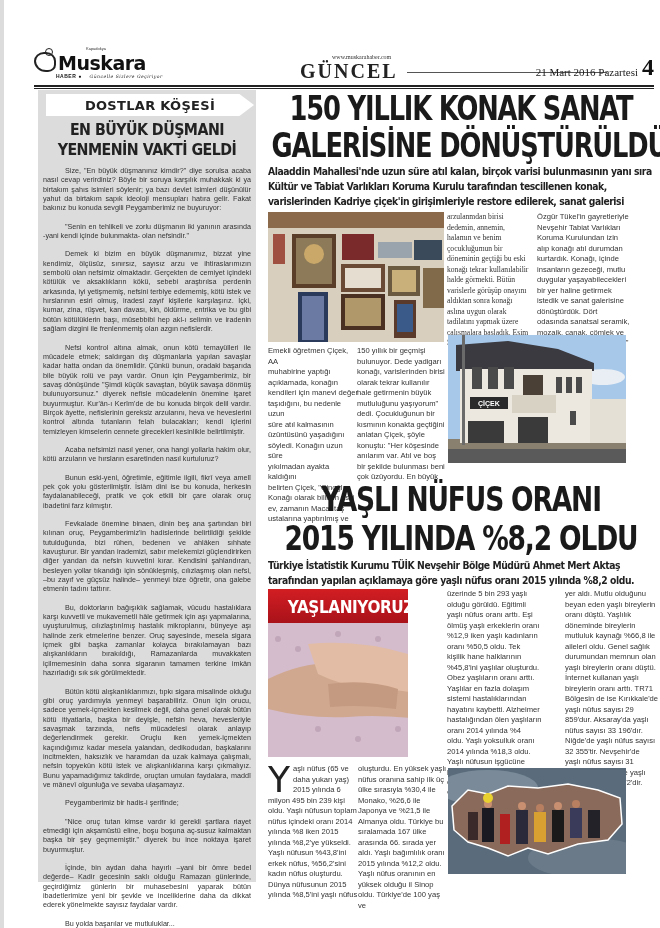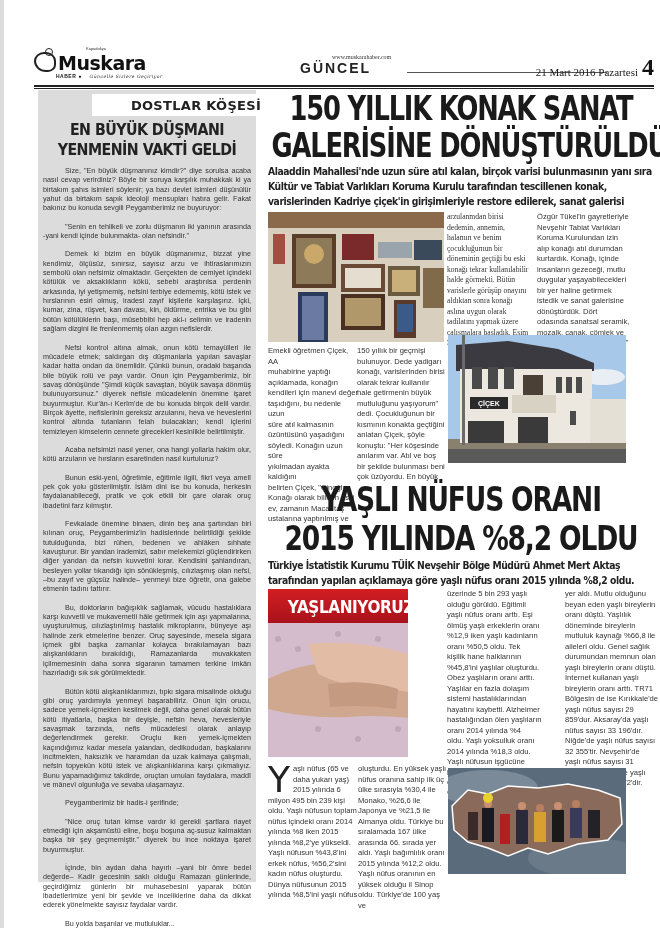--- a/index.html
+++ b/index.html
@@ -10,31 +10,31 @@
 
   
   .masthead { position: absolute; left: 34px; top: 50px; width: 620px; height: 34px; }
   .logo { position: absolute; left: 0; top: 2px; display: flex; align-items: flex-end; }
   .logo-icon { width: 22px; height: 20px; border: 2px solid #222; border-radius: 50% 50% 40% 60%; position: relative; margin-right: 2px; }
   .logo-icon::after { content: ""; position: absolute; left: 9px; top: -6px; width: 6px; height: 6px; border: 1.5px solid #222; border-radius: 50%; }
   .logo-text { font-family: "DejaVu Sans", sans-serif; font-weight: bold; font-size: 19px; letter-spacing: -0.5px; color: #111; line-height: 18px; }
   .logo-small-top { position: absolute; left: 52px; top: -6px; font-size: 4px; color: #333; }
   .logo-sub { position: absolute; left: 22px; top: 21px; font-size: 5px; font-weight: bold; letter-spacing: 0.5px; color: #111; white-space: nowrap; }
   .logo-sub i { font-weight: normal; font-family: "DejaVu Serif", serif; font-size: 4.5px; margin-left: 6px; }
-  .guncel { position: absolute; left: 266px; top: 10px; font-family: Liberation Sans, sans-serif; font-weight: bold; font-size: 14px; letter-spacing: 2px; color: #222; }
+  .guncel { position: absolute; left: 266px; top: 10px; font-family: Liberation Serif, serif; font-weight: bold; font-size: 20px; letter-spacing: 2px; color: #222; }
   .guncel-url { position: absolute; left: 298px; top: 4px; font-family: "Liberation Serif", serif; font-size: 6px; color: #333; }
   .header-line-short { position: absolute; left: 373px; top: 22px; width: 200px; height: 1px; background: #555; }
   .header-date { position: absolute; right: 16px; top: 16px; font-family: "Liberation Serif", serif; font-size: 11px; color: #222; }
   .page-num { position: absolute; right: 0; top: 4px; font-family: "Liberation Serif", serif; font-weight: bold; font-size: 24px; color: #111; line-height: 26px; }
   .rule-a { position: absolute; left: 34px; top: 85px; width: 620px; height: 2px; background: #222; }
   .rule-b { position: absolute; left: 34px; top: 88px; width: 620px; height: 1px; background: #222; }
 
   
   .left-col { position: absolute; left: 38px; top: 90px; width: 218px; height: 792px; background: #dcdcdc; }
-  .kose-tab { position: absolute; left: 8px; top: 4px; width: 208px; height: 22px; background: #fff; clip-path: polygon(0 0, 93% 0, 100% 50%, 93% 100%, 0 100%); display: flex; align-items: center; justify-content: center; margin-left: 46px; }
+  .kose-tab { position: absolute; left: 8px; top: 4px; width: 208px; height: 22px; background: #fff; clip-path: polygon(0 0, 93% 0, 100% 50%, 93% 100%, 0 100%); display: flex; align-items: center; justify-content: center; }
   .kose-title { font-family: "DejaVu Sans", sans-serif; font-weight: bold; font-size: 13px; color: #222; letter-spacing: 0.3px; }
   .col-title { position: absolute; left: 0; top: 30px; width: 218px; text-align: center; font-family: "DejaVu Sans", sans-serif; font-weight: bold; font-size: 16.5px; line-height: 20px; color: #222; letter-spacing: -0.6px; transform: scaleX(0.86); transform-origin: center; }
   .col-body { position: absolute; left: 5px; top: 76px; width: 208px; font-size: 7.2px; line-height: 9.35px; color: #333; text-align: justify; }
   .col-body p { text-indent: 22px; margin-bottom: 9px; }
 
   
   .headline { position: absolute; left: 268px; width: 386px; text-align: center; font-family: "DejaVu Sans", sans-serif; font-weight: bold; color: #1a1a1a; letter-spacing: -1.5px; transform: scaleX(0.78); transform-origin: center top; white-space: nowrap; }
   .h1 { top: 90px; font-size: 33px; line-height: 37px; width: 386px; left: 268px; }
   .h1 div { margin-left: -50px; margin-right: -50px; }
   .lead { position: absolute; left: 268px; width: 386px; font-family: "DejaVu Sans", sans-serif; font-weight: bold; font-size: 10.4px; line-height: 15px; color: #222; letter-spacing: -0.5px; transform: scaleX(0.89); transform-origin: left top; width: 434px; }

